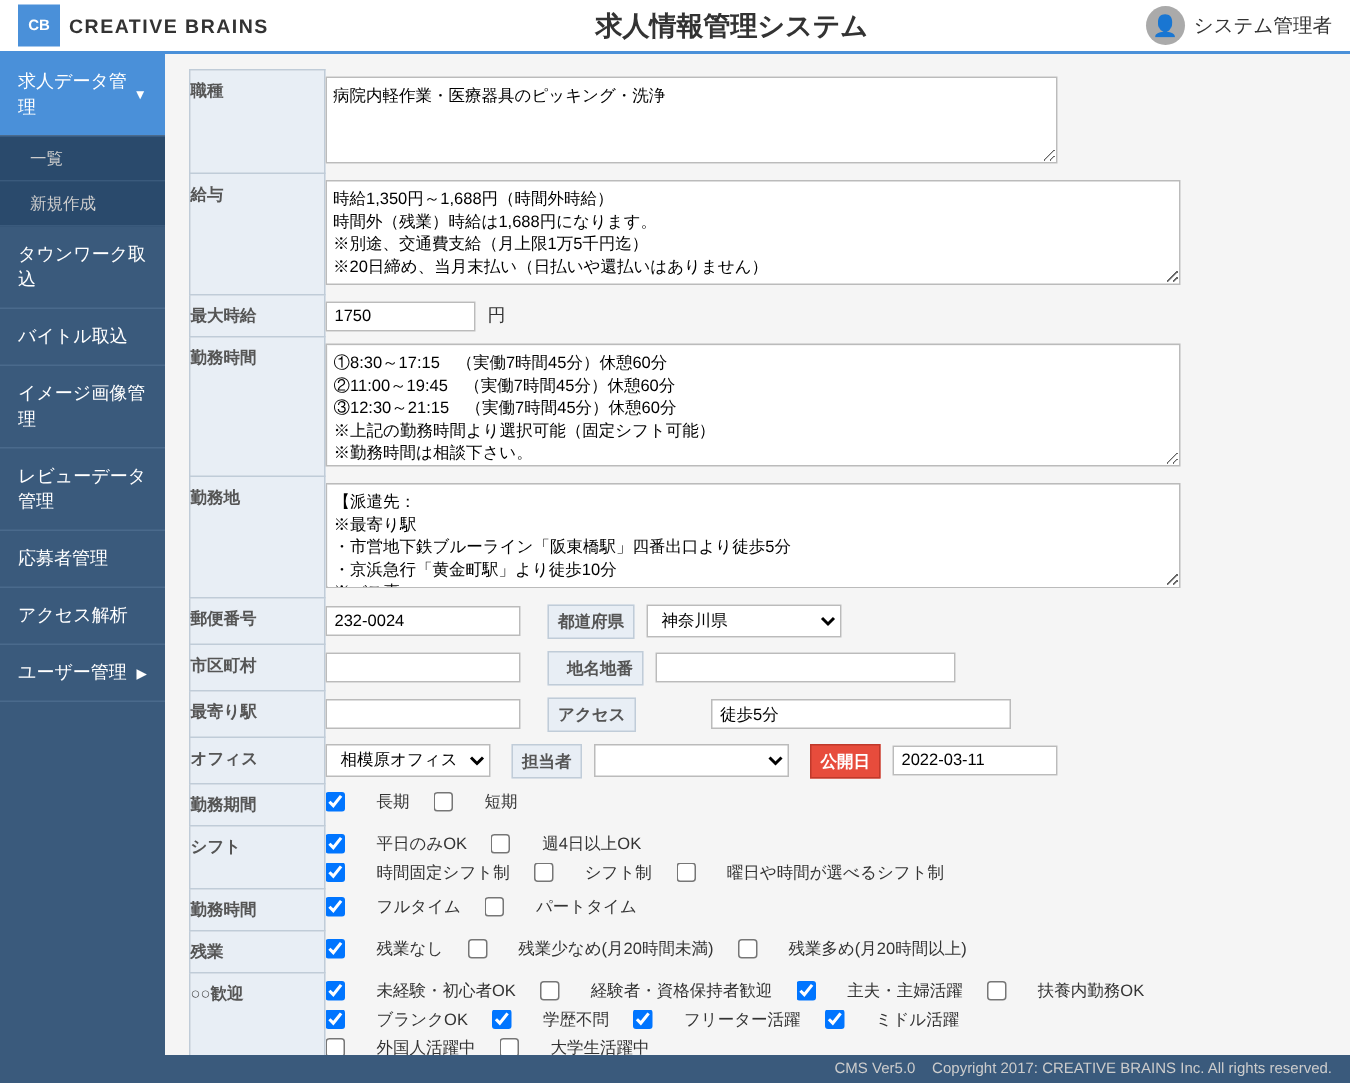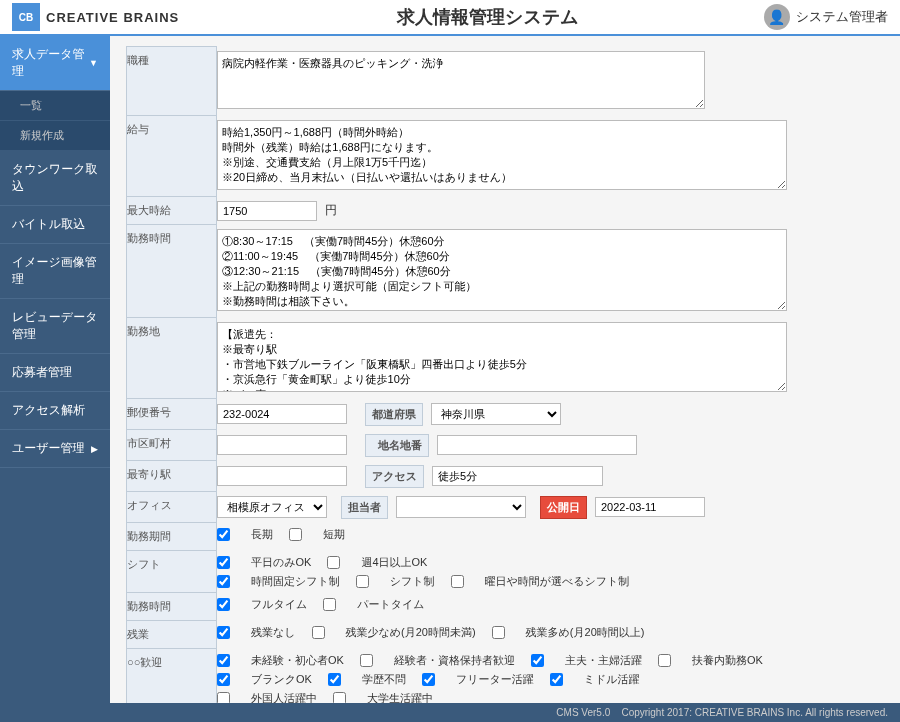--- a/index.html
+++ b/index.html
@@ -95,21 +95,21 @@
     }
 
     
     .form-table {
       width: 100%;
       border-collapse: collapse;
     }
     .form-table tr td:first-child {
       width: 90px;
       font-size: 11px;
-      font-weight: normal;
+      font-weight: bold;
       color: #555;
       vertical-align: top;
       padding: 6px 8px 6px 0;
       white-space: nowrap;
     }
     .form-table tr td:nth-child(2) {
       padding: 4px 0 4px 0;
       vertical-align: top;
     }
     .label-cell {
@@ -311,21 +311,21 @@
           </div>
         </td>
       </tr>
 
       <tr>
         <td class="label-cell">最寄り駅</td>
         <td>
           <div class="field-row">
             <input type="text" class="form-input" style="width: 130px;">
             <span class="label-cell" style="margin-left:10px;">アクセス</span>
-            <input type="text" class="form-input" style="width: 171px;" value="徒歩5分">
+            <input type="text" class="form-input" style="width: 200px; margin-left: 42px;" value="徒歩5分">
           </div>
         </td>
       </tr>
 
       <tr>
         <td class="label-cell">オフィス</td>
         <td>
           <div class="field-row">
             <select class="form-select" style="width:110px;">
               <option>相模原オフィス</option>

